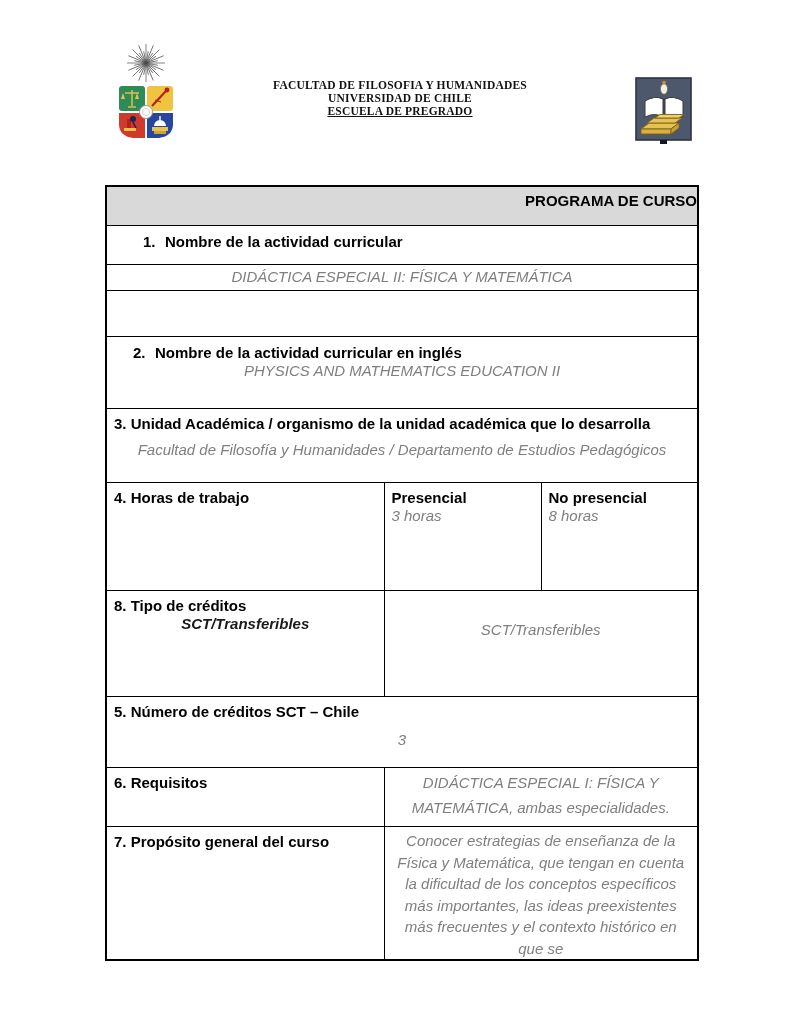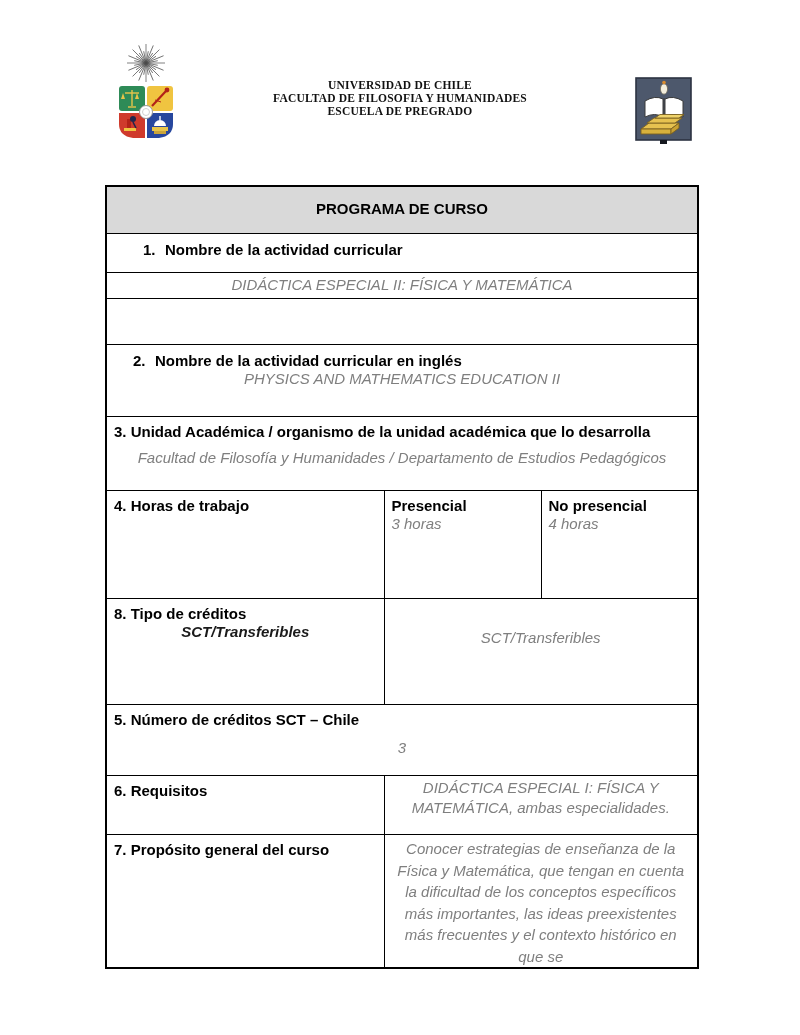--- a/index.html
+++ b/index.html
@@ -7,34 +7,34 @@
     position:relative;width:800px;height:1035px;background:#ffffff;
     font-family:"Liberation Sans", sans-serif;color:#000;overflow:hidden;
     margin:0 auto;
   }
   
   .org-block{
     position:absolute;left:0;top:79px;width:800px;text-align:center;
     font-family:"Liberation Serif", serif;font-weight:bold;
     font-size:11.5px;line-height:13px;letter-spacing:.2px;color:#111;
   }
-  .org-block .u{}
+  .org-block .u{text-decoration:underline;}
   .logo-left{position:absolute;left:106px;top:42px;}
   .logo-right{position:absolute;left:635px;top:77px;}
   
   table.doc{
     position:absolute;left:105px;top:185px;width:592px;
     border-collapse:collapse;table-layout:fixed;
     border:2.5px solid #000;
   }
   table.doc td{
     border:1.5px solid #000;vertical-align:top;padding:0;
     font-size:15px;line-height:18px;overflow:hidden;
   }
-  tr.r-title td{height:33px;background:#d9d9d9;text-align:center;font-weight:bold;padding-top:13px;}
+  tr.r-title td{height:33px;background:#d9d9d9;text-align:right;font-weight:bold;padding-top:5px;}
   tr.r1h td{height:38px;padding-left:10px;}
   tr.r1v td{height:25px;}
   tr.r-empty td{height:45px;}
   tr.r2 td{height:71px;}
   tr.r3 td{height:73px;}
   tr.r4 td{height:107px;}
   tr.r5a td{height:105px;}
   tr.r5b td{height:70px;}
   tr.r6 td{height:58px;}
   tr.r7 td{height:112px;}
@@ -42,21 +42,21 @@
   .hd-num{padding:7px 8px 0 26px;font-weight:bold;}
   .hd-num .num{display:inline-block;width:22px;}
   .val{font-style:italic;color:#7f7f7f;text-align:center;}
   .val-blk{padding:0 6px;}
   .mt12{margin-top:8px;}
   .mt10{margin-top:10px;}
   .mt14{}
   .mt30{margin-top:30px;}
   .black-it{font-style:italic;font-weight:bold;color:#1a1a1a;text-align:center;}
   .lh21{line-height:21.5px;padding-top:3px;}
-  .lh22{line-height:20px;padding-top:2px;}
+  .lh22{line-height:25px;padding-top:2px;}
 </style>
 </head>
 <body>
 
 <div class="page">
 
   <div class="logo-left">
     <svg width="80" height="100" viewBox="0 0 80 100">
 
       <g stroke="#4a4a4a" stroke-width="0.7">
@@ -109,22 +109,22 @@
         <rect x="46" y="85" width="16" height="4" fill="#e8c54a"></rect>
         <rect x="48" y="89" width="12" height="3" fill="#caa53a"></rect>
       </g>
 
       <circle cx="40" cy="70" r="6.5" fill="#ffffff" stroke="#9a9a9a" stroke-width="1"></circle>
       <circle cx="40" cy="70" r="3.5" fill="none" stroke="#c4c4c4" stroke-width="0.8"></circle>
     </svg>
   </div>
 
   <div class="org-block">
+    <div>FACULTAD DE FILOSOFIA Y HUMANIDADES</div>
     <div>UNIVERSIDAD DE CHILE</div>
-    <div>FACULTAD DE FILOSOFIA Y HUMANIDADES</div>
     <div class="u">ESCUELA DE PREGRADO</div>
   </div>
 
   <div class="logo-right">
     <svg width="58" height="70" viewBox="0 0 58 70">
       <rect x="1" y="1" width="55" height="62" fill="#4d586c" stroke="#2c3342" stroke-width="1.6"></rect>
       <rect x="25" y="63" width="7" height="4" fill="#15181f"></rect>
 
       <ellipse cx="29" cy="12" rx="3.6" ry="5.2" fill="#f3eedd" stroke="#6b6454" stroke-width="0.8"></ellipse>
       <circle cx="29" cy="5.5" r="1.8" fill="#d98a2b"></circle>
@@ -188,21 +188,21 @@
     <tr class="r4">
       <td>
         <div class="hd">4. Horas de trabajo</div>
       </td>
       <td>
         <div class="hd">Presencial</div>
         <div class="val mt14" style="text-align:left;padding-left:7px">3 horas</div>
       </td>
       <td>
         <div class="hd">No presencial</div>
-        <div class="val mt14" style="text-align:left;padding-left:7px">4 horas</div>
+        <div class="val mt14" style="text-align:left;padding-left:7px">8 horas</div>
       </td>
     </tr>
 
     <tr class="r5a">
       <td>
         <div class="hd">8. Tipo de créditos</div>
         <div class="black-it mt14">SCT/Transferibles</div>
       </td>
       <td colspan="2">
         <div class="val mt30">SCT/Transferibles</div>

